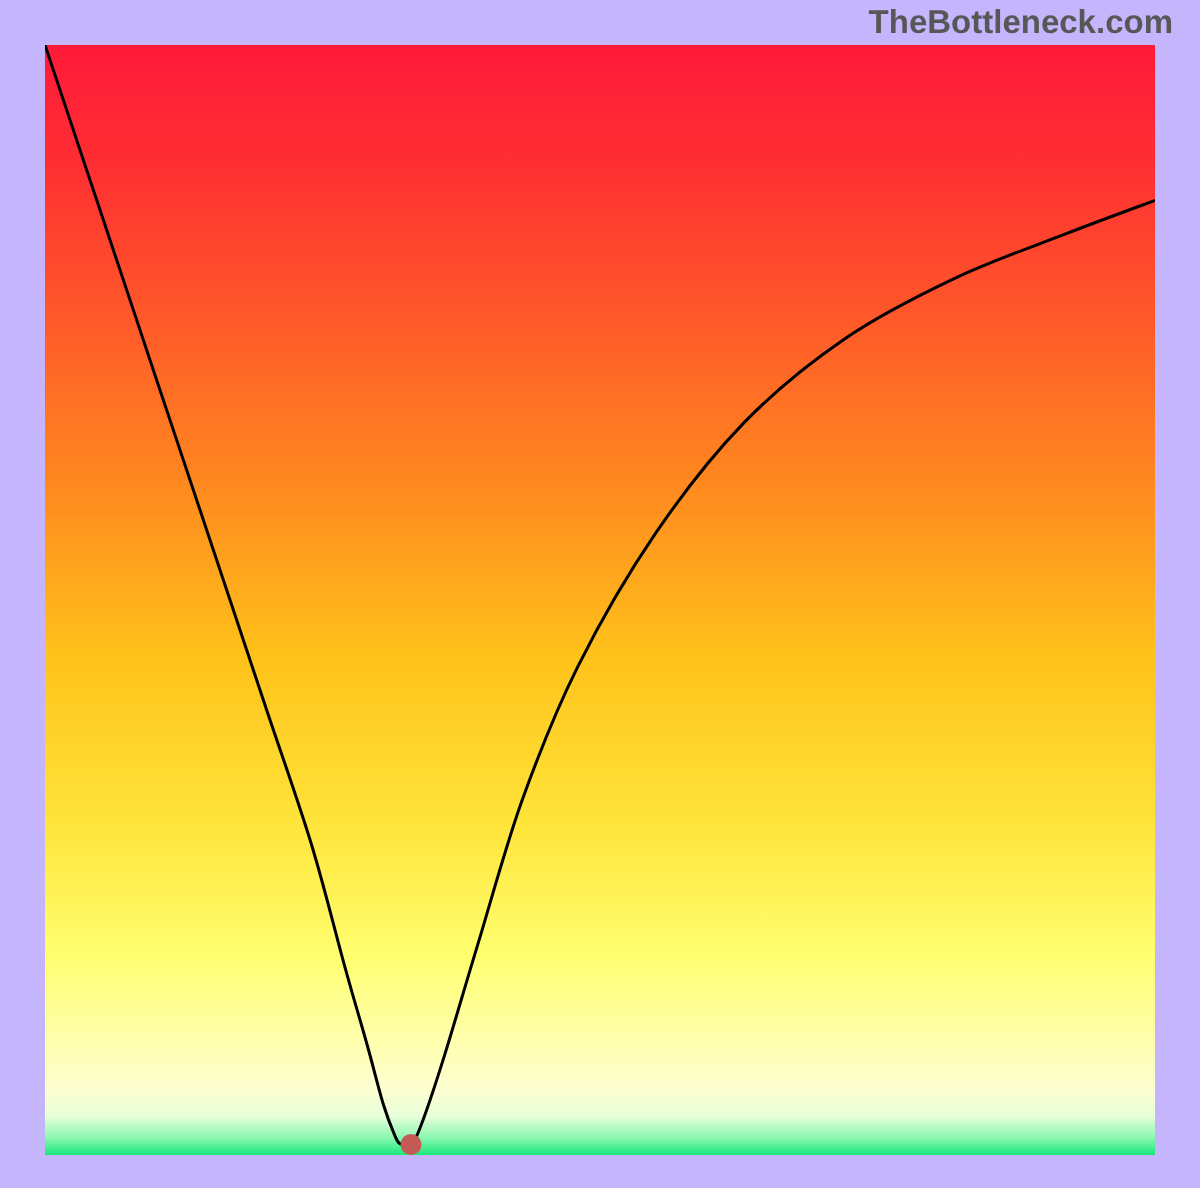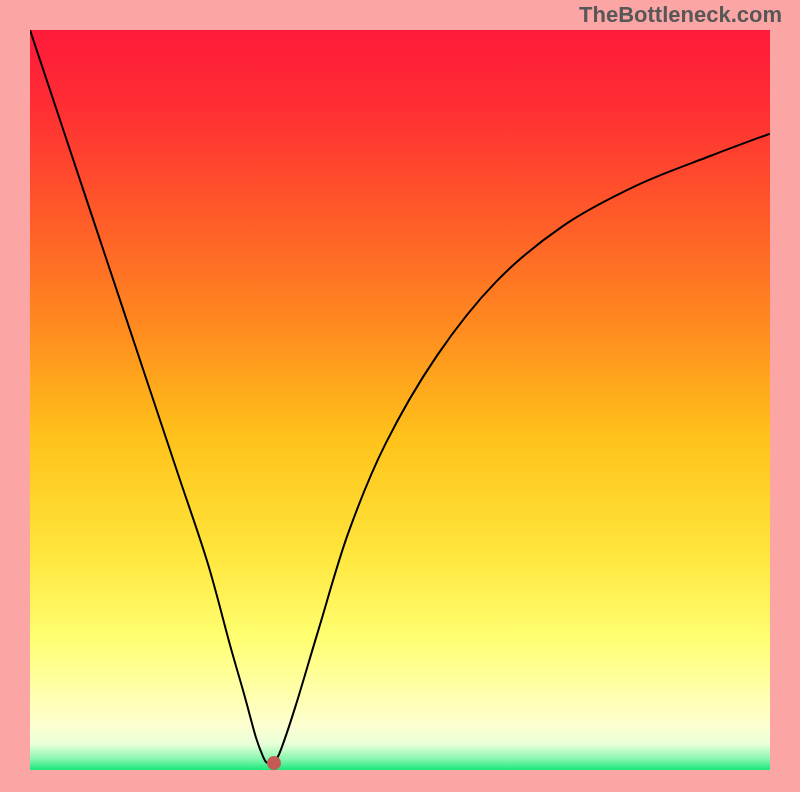--- a/index.html
+++ b/index.html
@@ -7,21 +7,21 @@
     padding: 0;
     width: 800px;
     height: 800px;
     background: #ffffff;
     font-family: Arial, Helvetica, sans-serif;
   }
   .frame {
     position: relative;
     width: 800px;
     height: 792px;
-    background: #fca5a5;
+    background: #c4b5fd;
   }
   .watermark {
     position: absolute;
     top: 2px;
     right: 18px;
     font-size: 22px;
     font-weight: 600;
     color: #575757;
     letter-spacing: 0px;
     z-index: 10;

